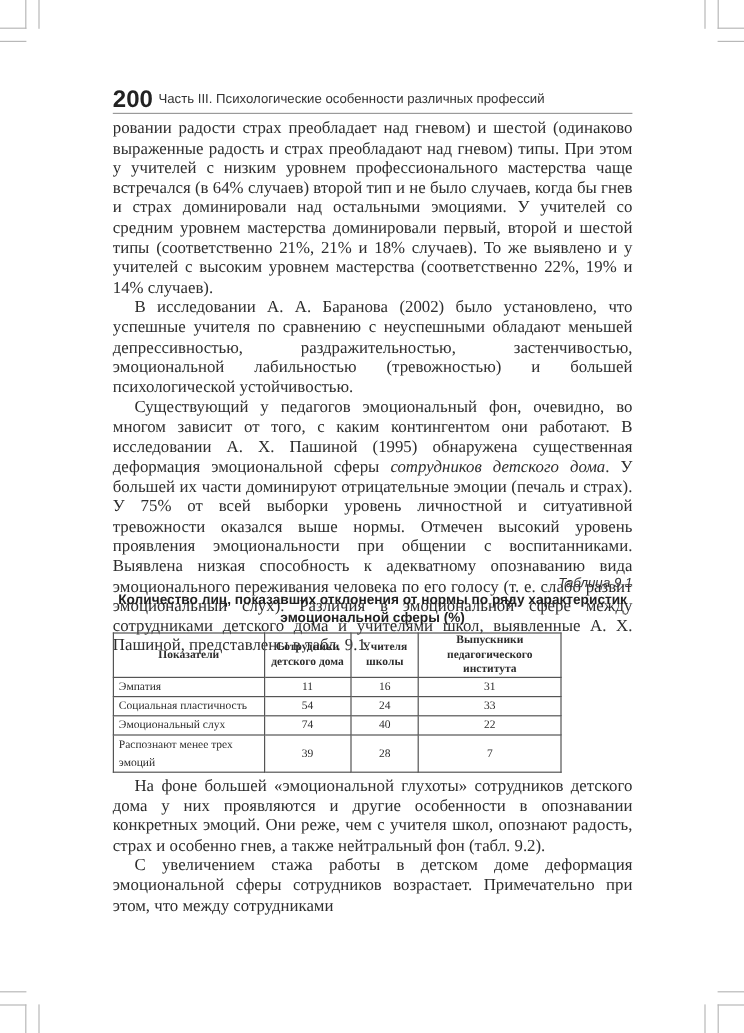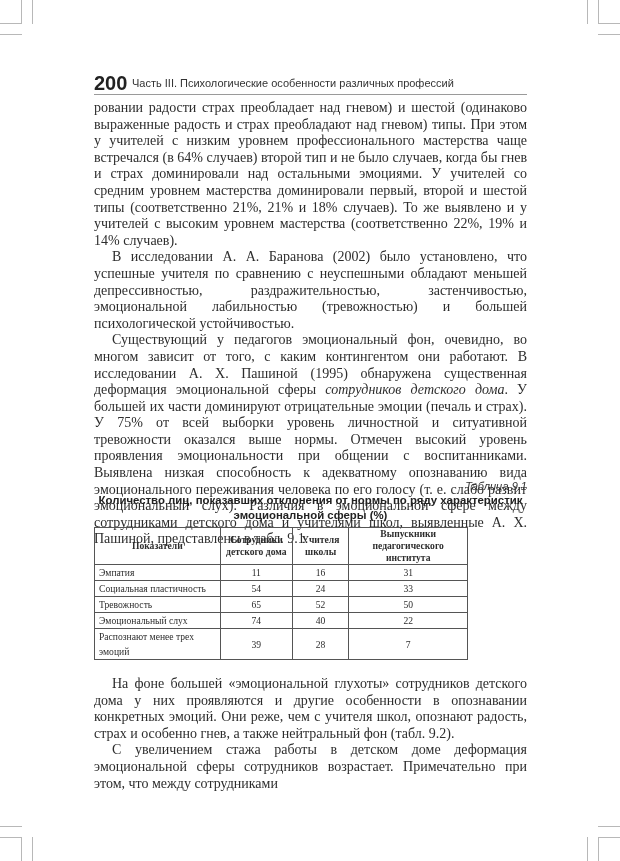--- a/index.html
+++ b/index.html
@@ -77,36 +77,30 @@
       <td class="num">16</td>
       <td class="num">31</td>
     </tr>
     <tr>
       <td>Социальная пластичность</td>
       <td class="num">54</td>
       <td class="num">24</td>
       <td class="num">33</td>
     </tr>
     <tr>
-      <td>Тревожность</td>
-      <td class="num">65</td>
-      <td class="num">52</td>
-      <td class="num">50</td>
-    </tr>
-    <tr>
       <td>Эмоциональный слух</td>
       <td class="num">74</td>
       <td class="num">40</td>
       <td class="num">22</td>
     </tr>
     <tr>
       <td>Распознают менее трех эмоций</td>
       <td class="num">39</td>
       <td class="num">28</td>
       <td class="num">7</td>
     </tr>
   </tbody>
 </table>
 
-<div class="body-text" style="top:676px;">
+<div class="body-text" style="top:648px;">
   <p class="ind">На фоне большей «эмоциональной глухоты» сотрудников детского дома у них проявляются и другие особенности в опознавании конкретных эмоций. Они реже, чем с учителя школ, опознают радость, страх и особенно гнев, а также нейтральный фон (табл. 9.2).</p>
   <p class="ind">С увеличением стажа работы в детском доме деформация эмоциональной сферы сотрудников возрастает. Примечательно при этом, что между сотрудниками</p>
 </div>
 
 </body></html>

